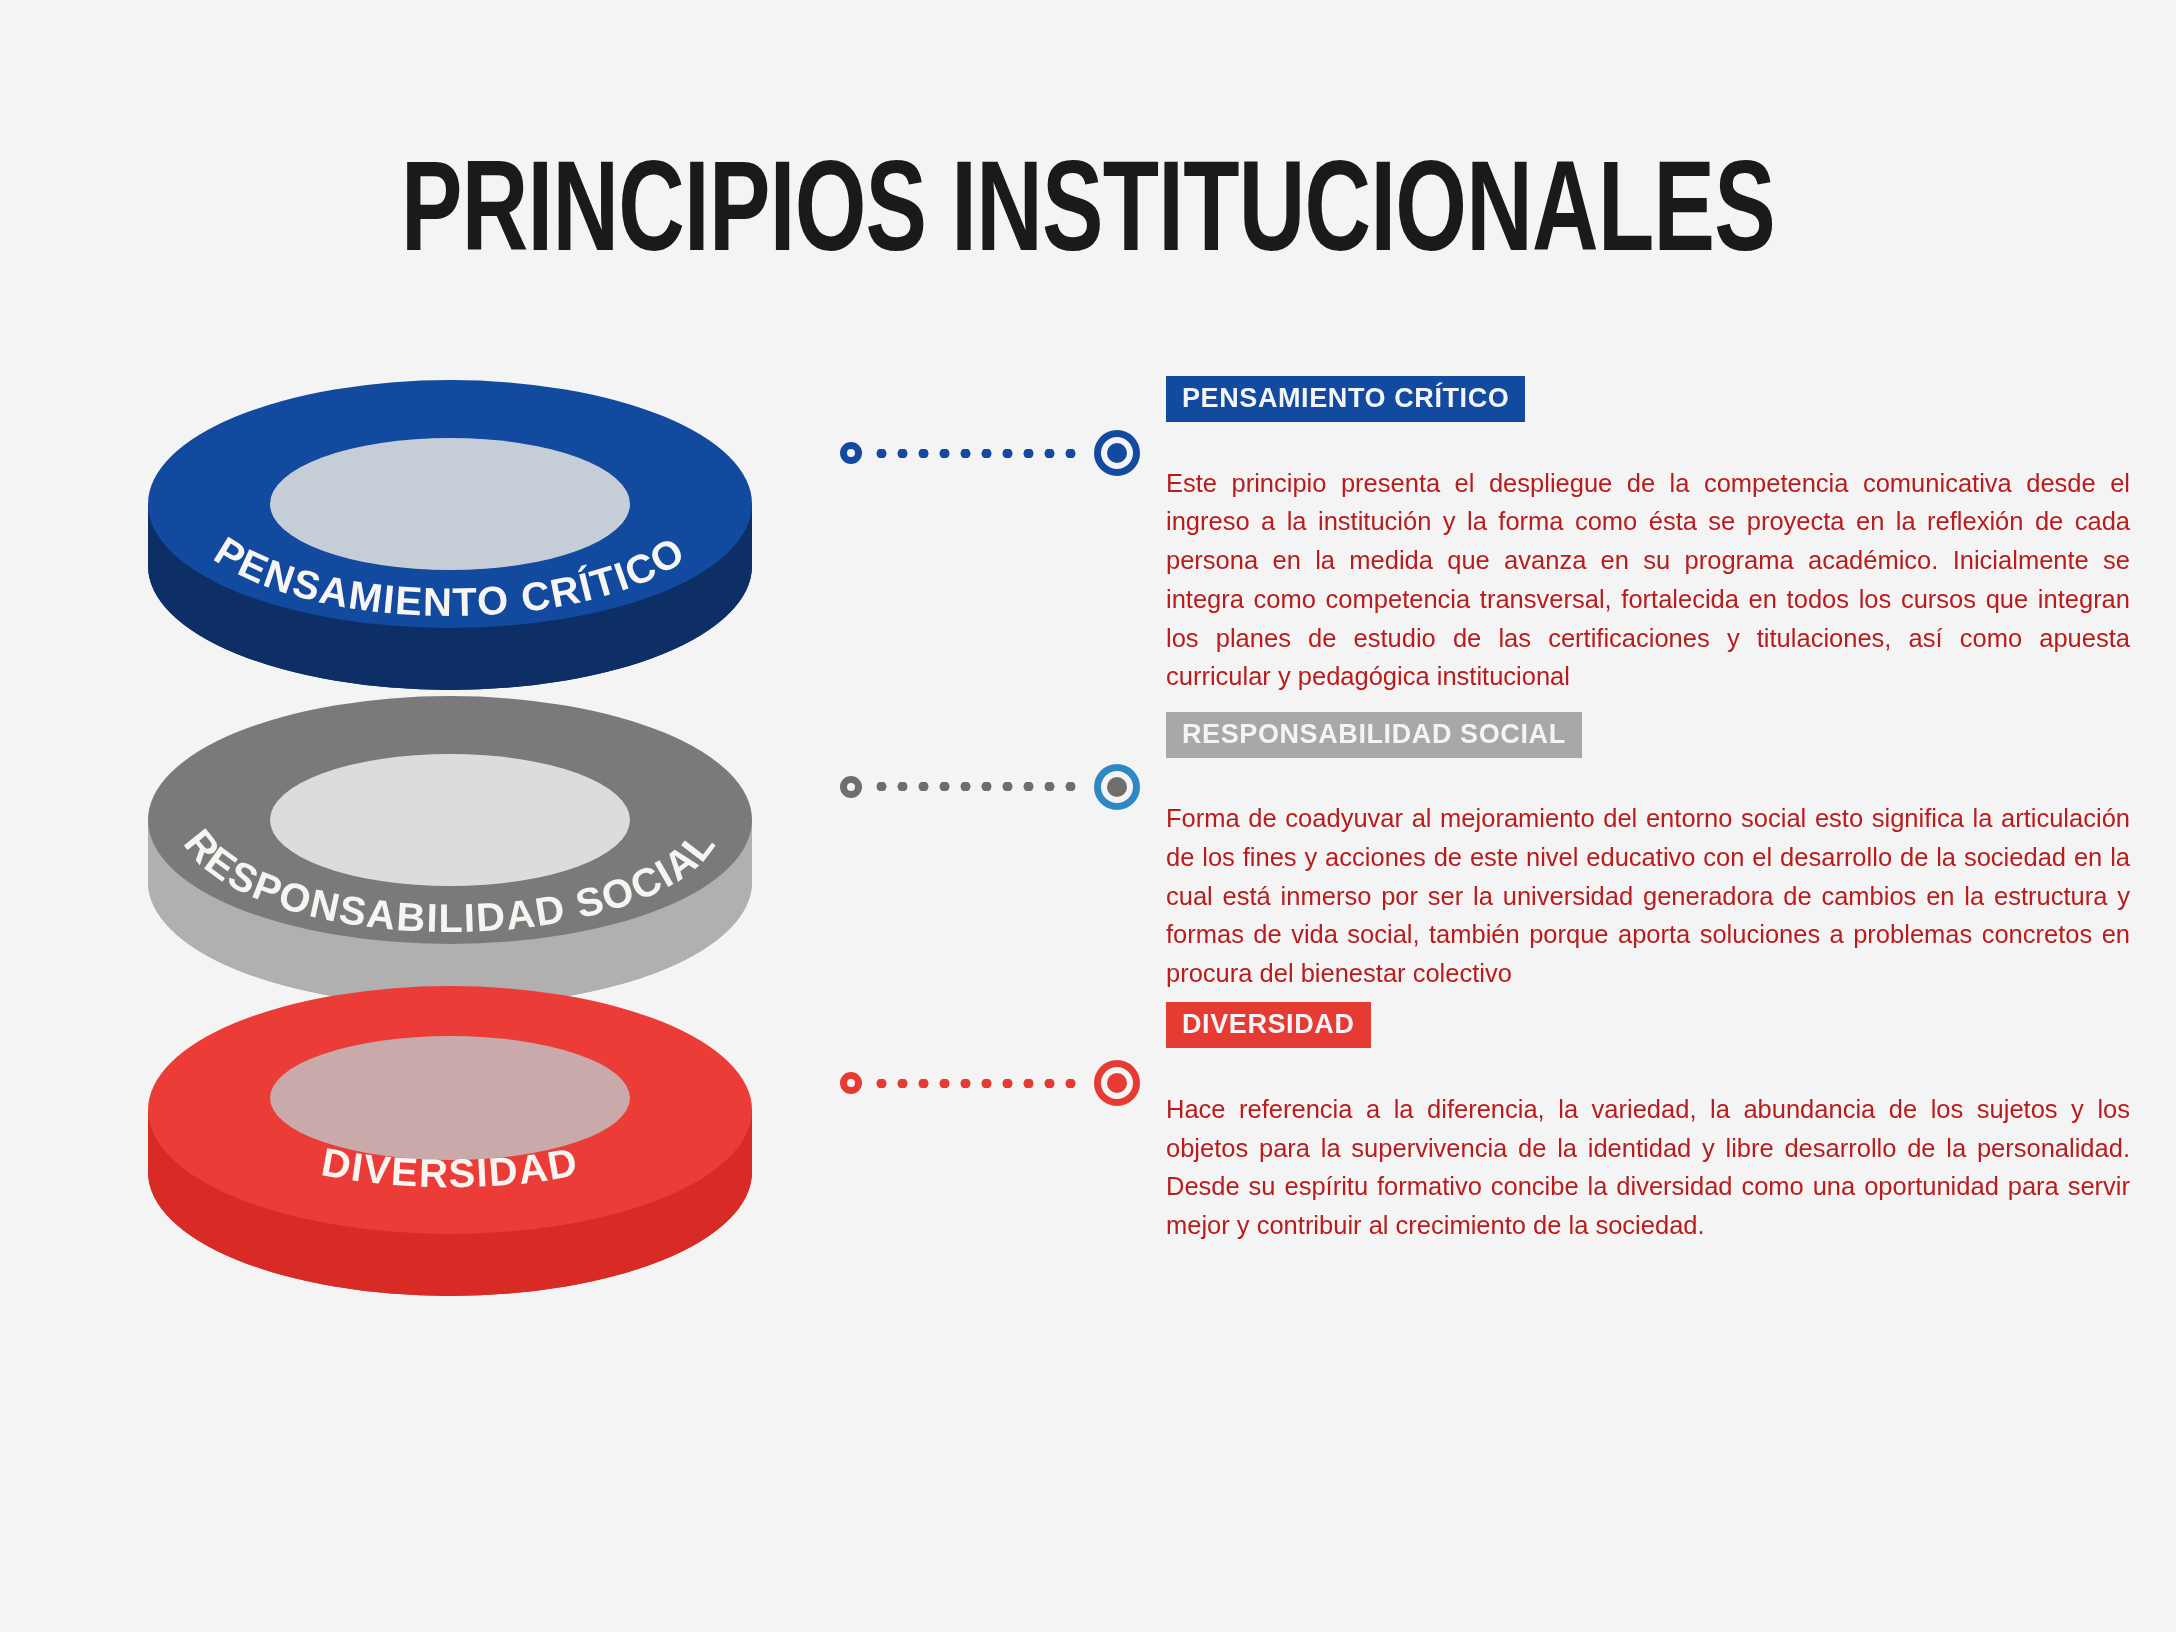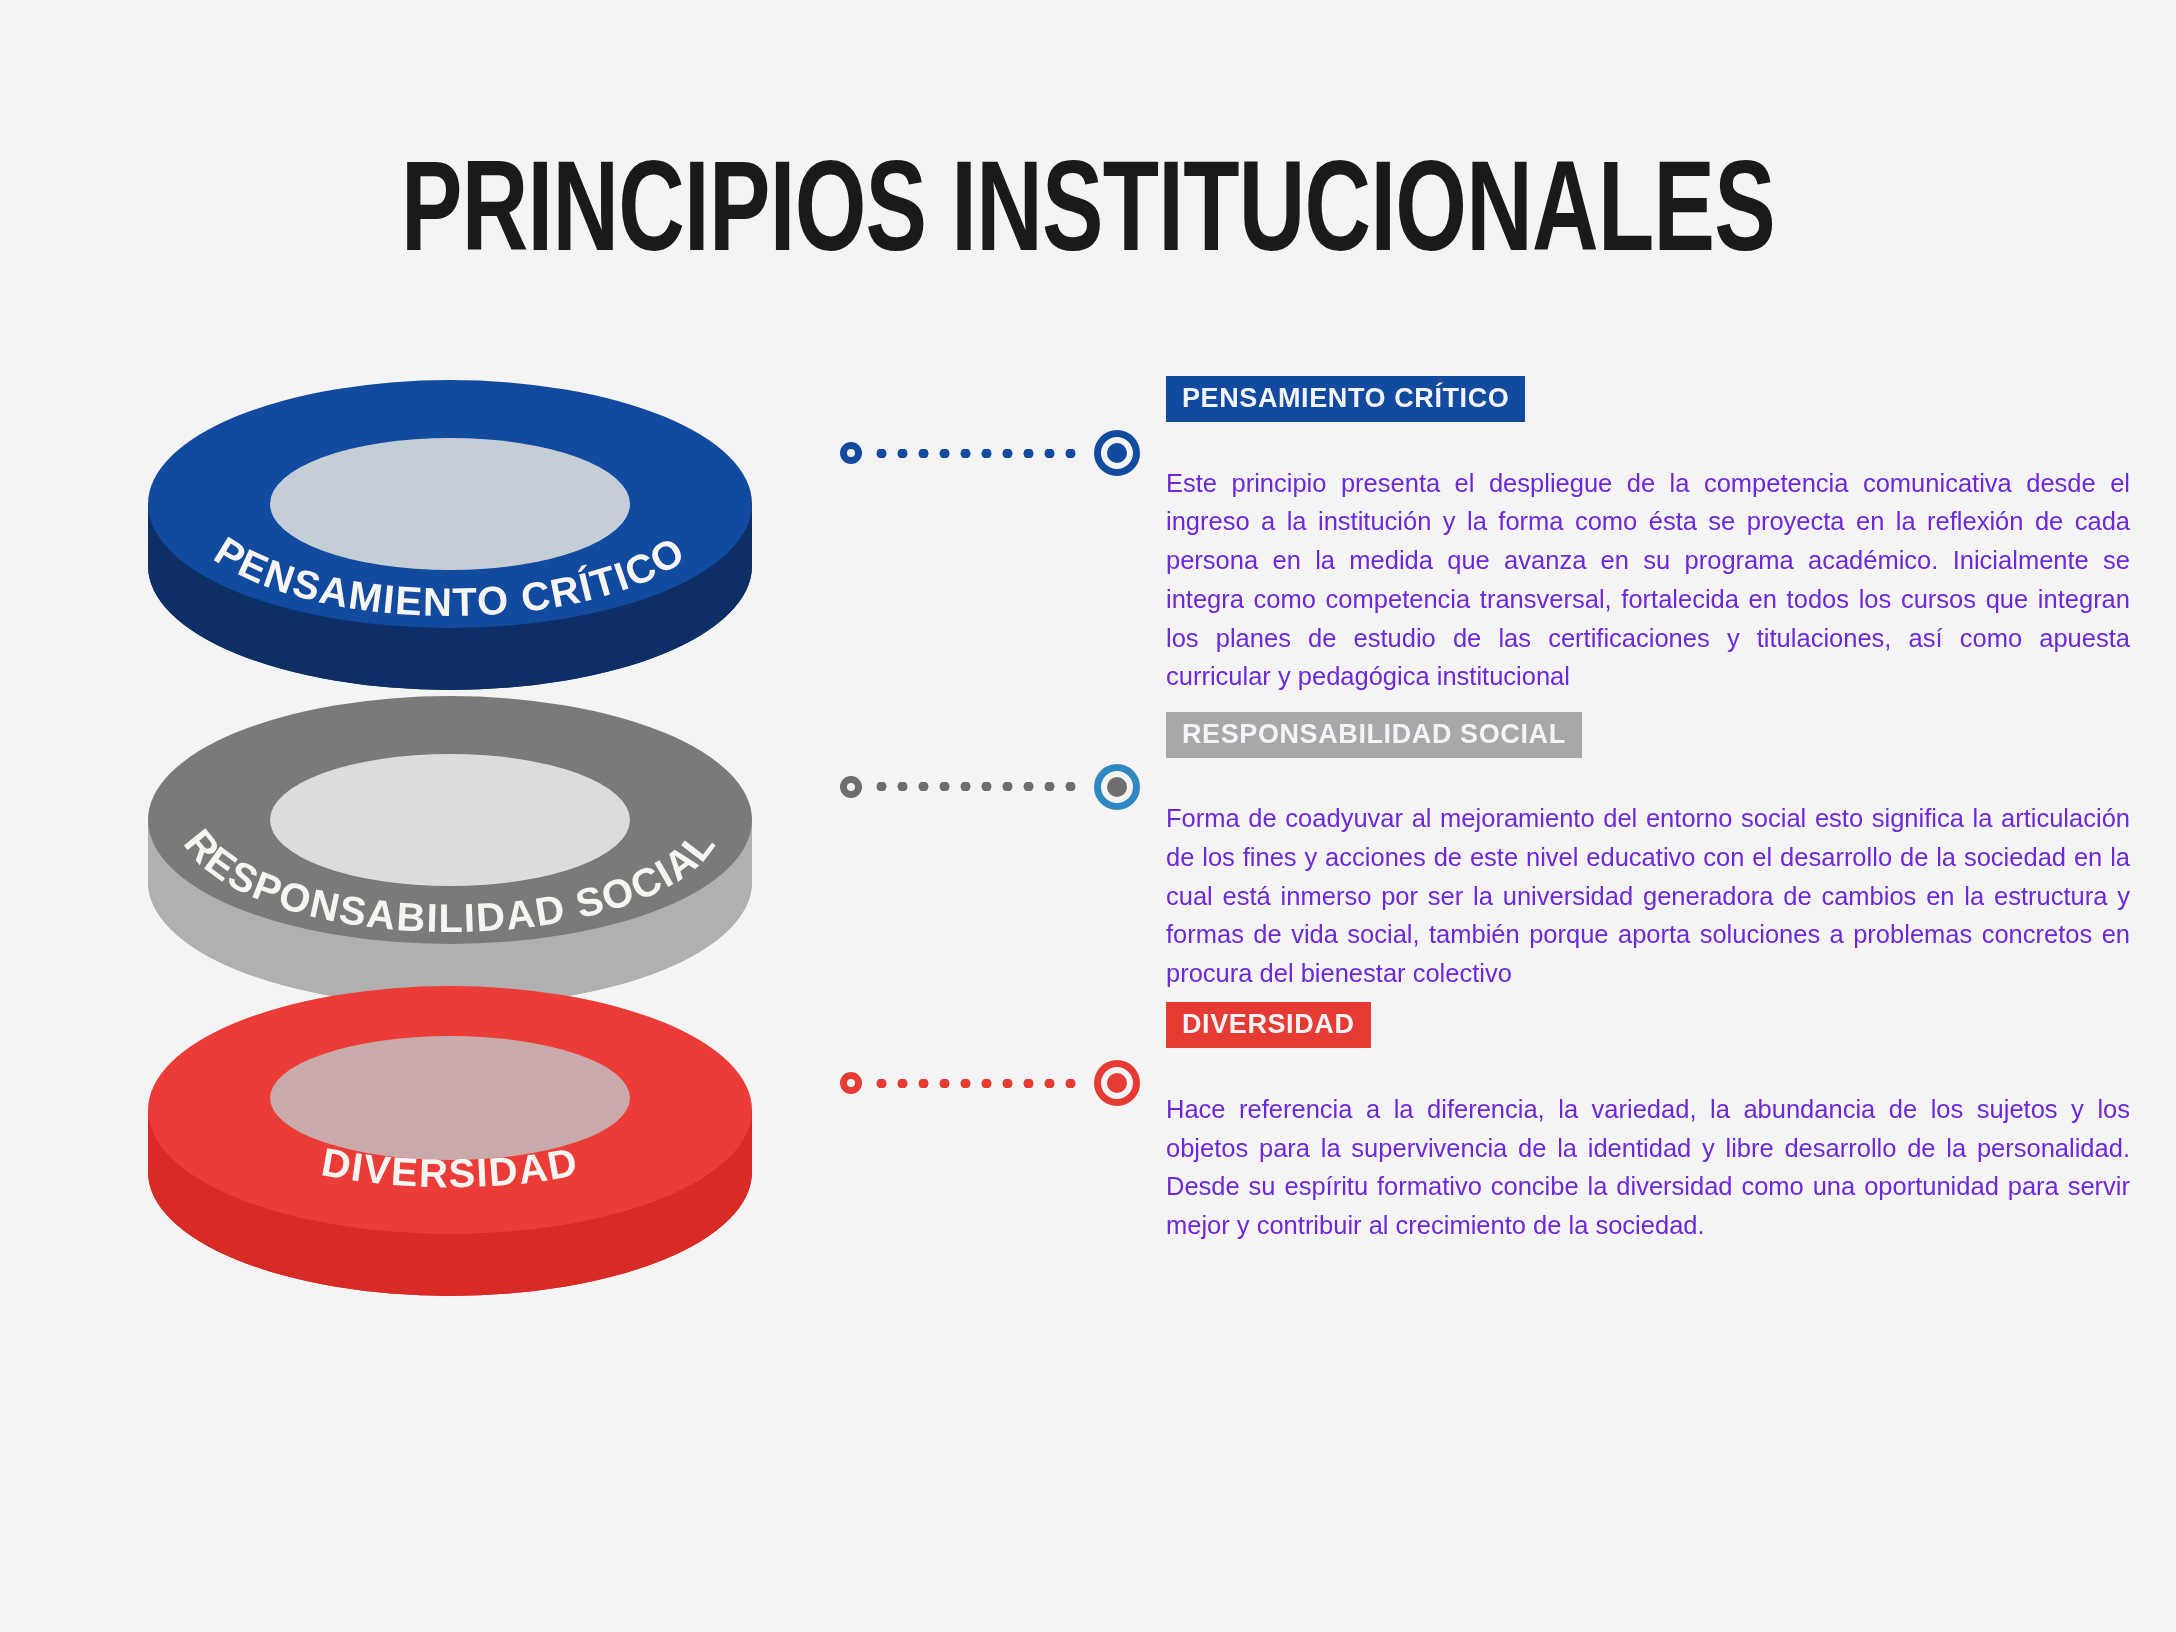--- a/index.html
+++ b/index.html
@@ -159,21 +159,21 @@
     margin-bottom: 16px;
   }
   .item-gray .badge { background: #a8a8a8; }
   .item-red  .badge { background: #e63b33; }
 
   .item-body {
     font-family: "Liberation Sans", sans-serif;
     font-weight: 400;
     font-size: 25.5px;
     line-height: 1.52;
-    color: #6d28d9;
+    color: #b91c1c;
     text-align: justify;
     max-width: 965px;
   }
 
   .item-gray .item-text { margin-top: -52px; }
   .item-red  .item-text { margin-top: -58px; }
 </style>
 </head>
 <body>
 

